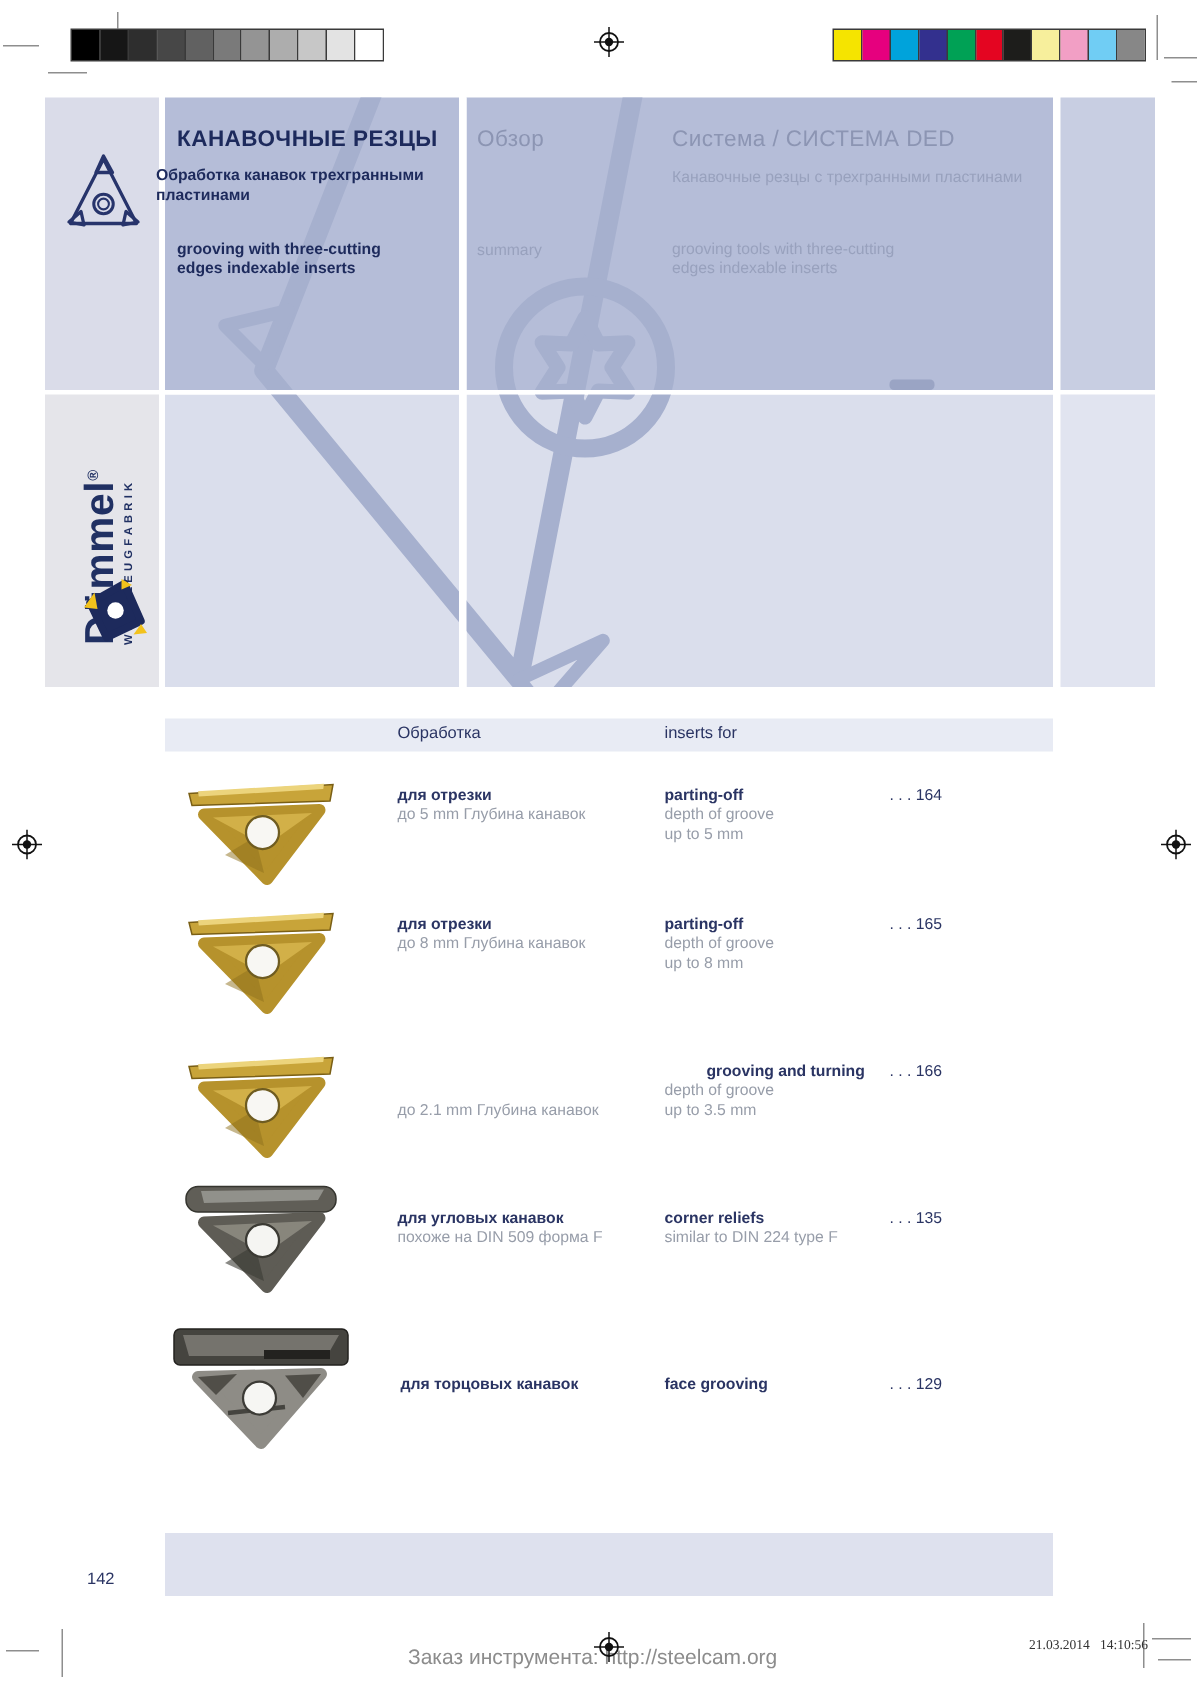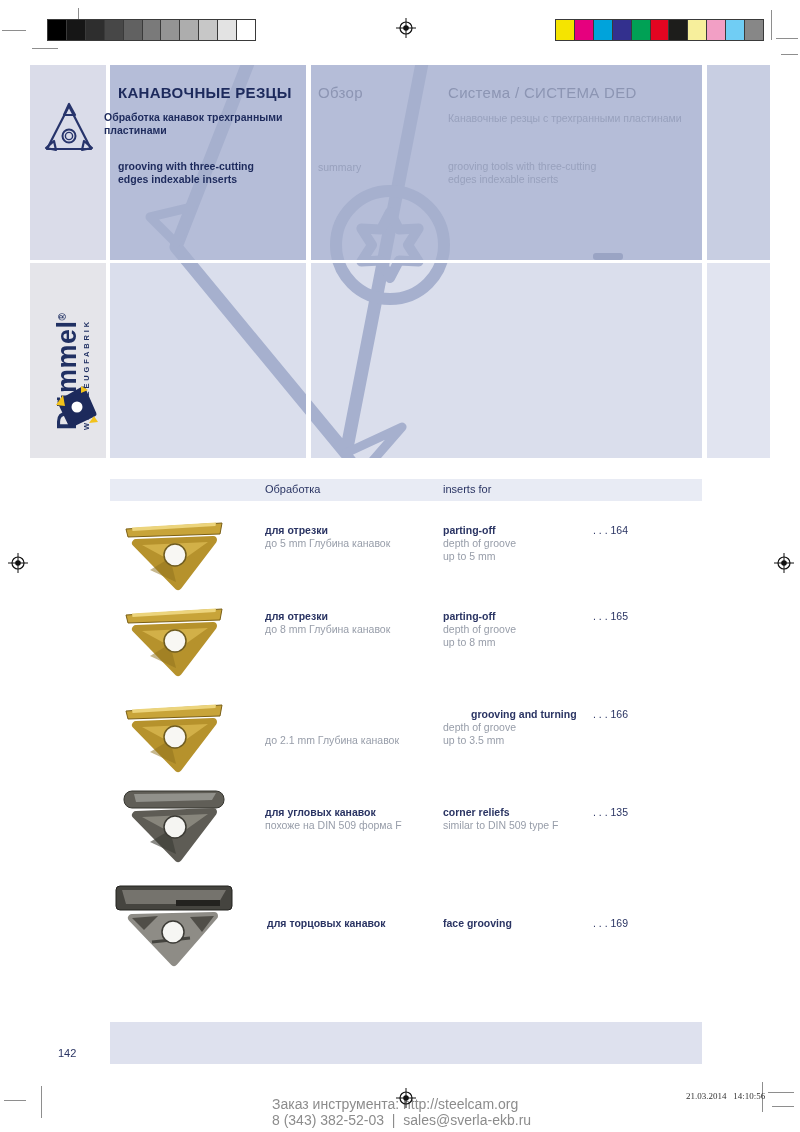--- a/index.html
+++ b/index.html
@@ -226,31 +226,30 @@
   <div class="row-desc" style="left:443px;top:721px;">depth of groove
 up to 3.5 mm</div>
   <div class="row-page" style="left:593px;top:708px;">. . . 166</div>
 
   <svg class="abs" style="left:112px;top:780px;" width="124" height="86" viewBox="0 0 124 82">
       <use href="#sym-insert-dark"></use>
     </svg>
   <div class="row-title" style="left:265px;top:806px;">для угловых канавок</div>
   <div class="row-desc" style="left:265px;top:819px;">похоже на DIN 509 форма F</div>
   <div class="row-title" style="left:443px;top:806px;">corner reliefs</div>
-  <div class="row-desc" style="left:443px;top:819px;">similar to DIN 509 type F</div>
+  <div class="row-desc" style="left:443px;top:819px;">similar to DIN 224 type F</div>
   <div class="row-page" style="left:593px;top:806px;">. . . 135</div>
 
   <svg class="abs" style="left:106px;top:878px;" width="134" height="90" viewBox="0 0 134 90">
       <use href="#sym-insert-dark2"></use>
     </svg>
   <div class="row-title" style="left:267px;top:917px;">для торцовых канавок</div>
   <div class="row-title" style="left:443px;top:917px;">face grooving</div>
-  <div class="row-page" style="left:593px;top:917px;">. . . 169</div>
+  <div class="row-page" style="left:593px;top:917px;">. . . 129</div>
 
   <div class="panel" style="left:110px;top:1022px;width:592px;height:42px;background:#dee1ee;"></div>
   <div class="pageno" style="left:58px;top:1047px;">142</div>
 
   <div class="foot-small" style="left:52px;top:1091px;white-space:pre;margin-top:44px;">139-155.indd   6</div>
   <div class="foot-order" style="left:272px;top:1096px;">Заказ инструмента: http://steelcam.org</div>
-  <div class="foot-order" style="left:272px;top:1112px;white-space:pre;">8 (343) 382-52-03  |  sales@sverla-ekb.ru</div>
   <div class="foot-small" style="left:686px;top:1091px;white-space:pre;">21.03.2014   14:10:56</div>
 
 </div>
 
 </body></html>

